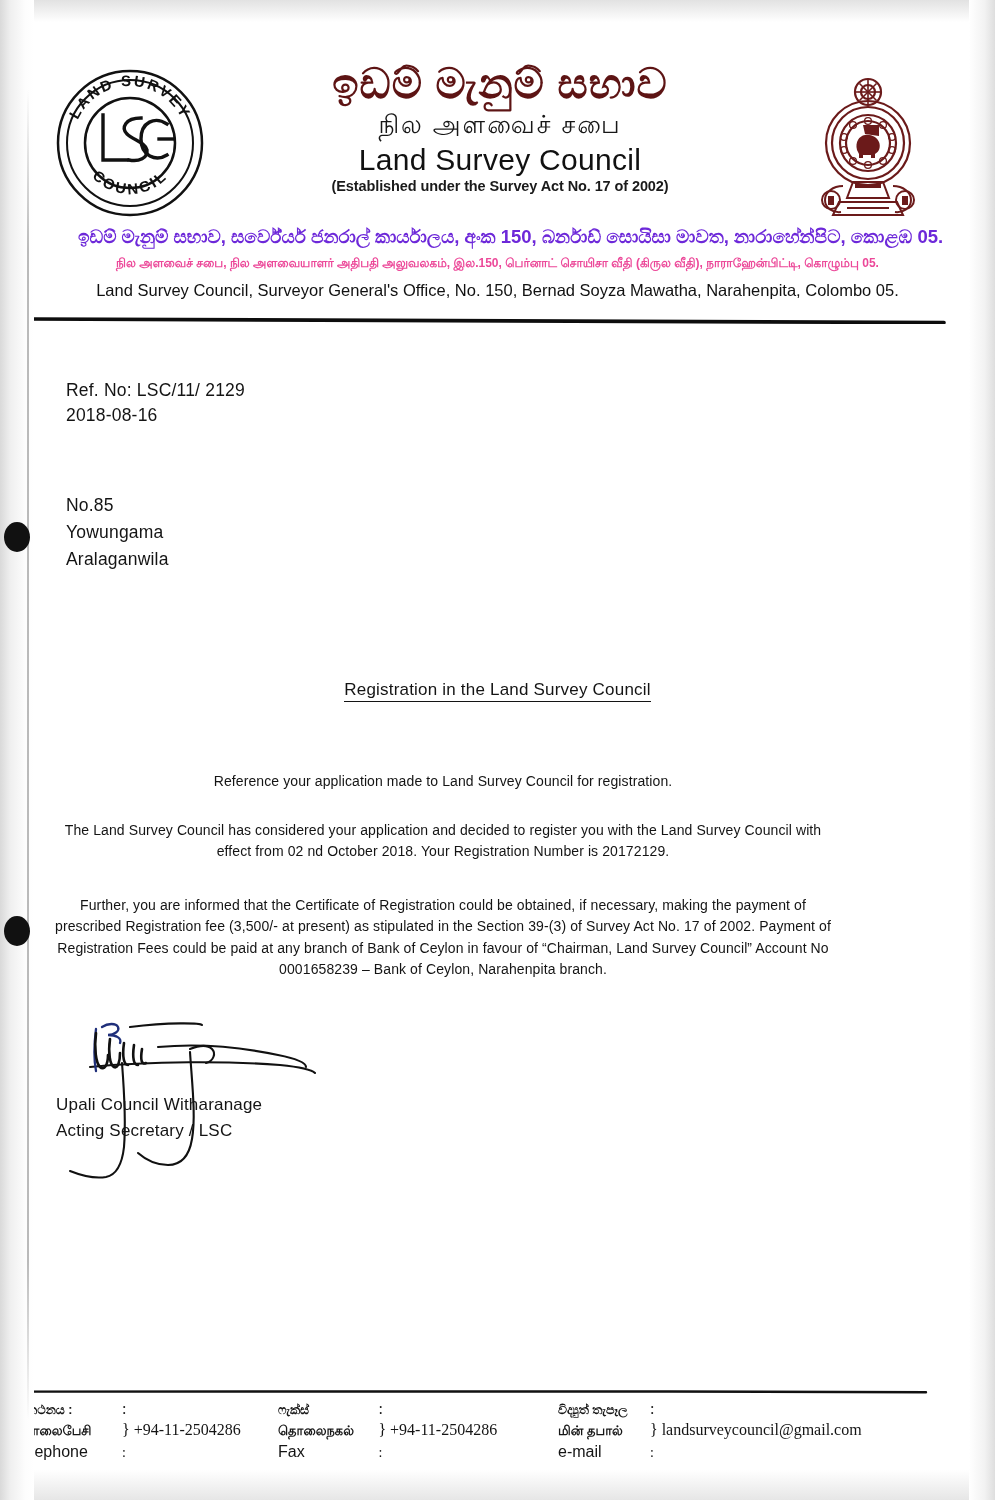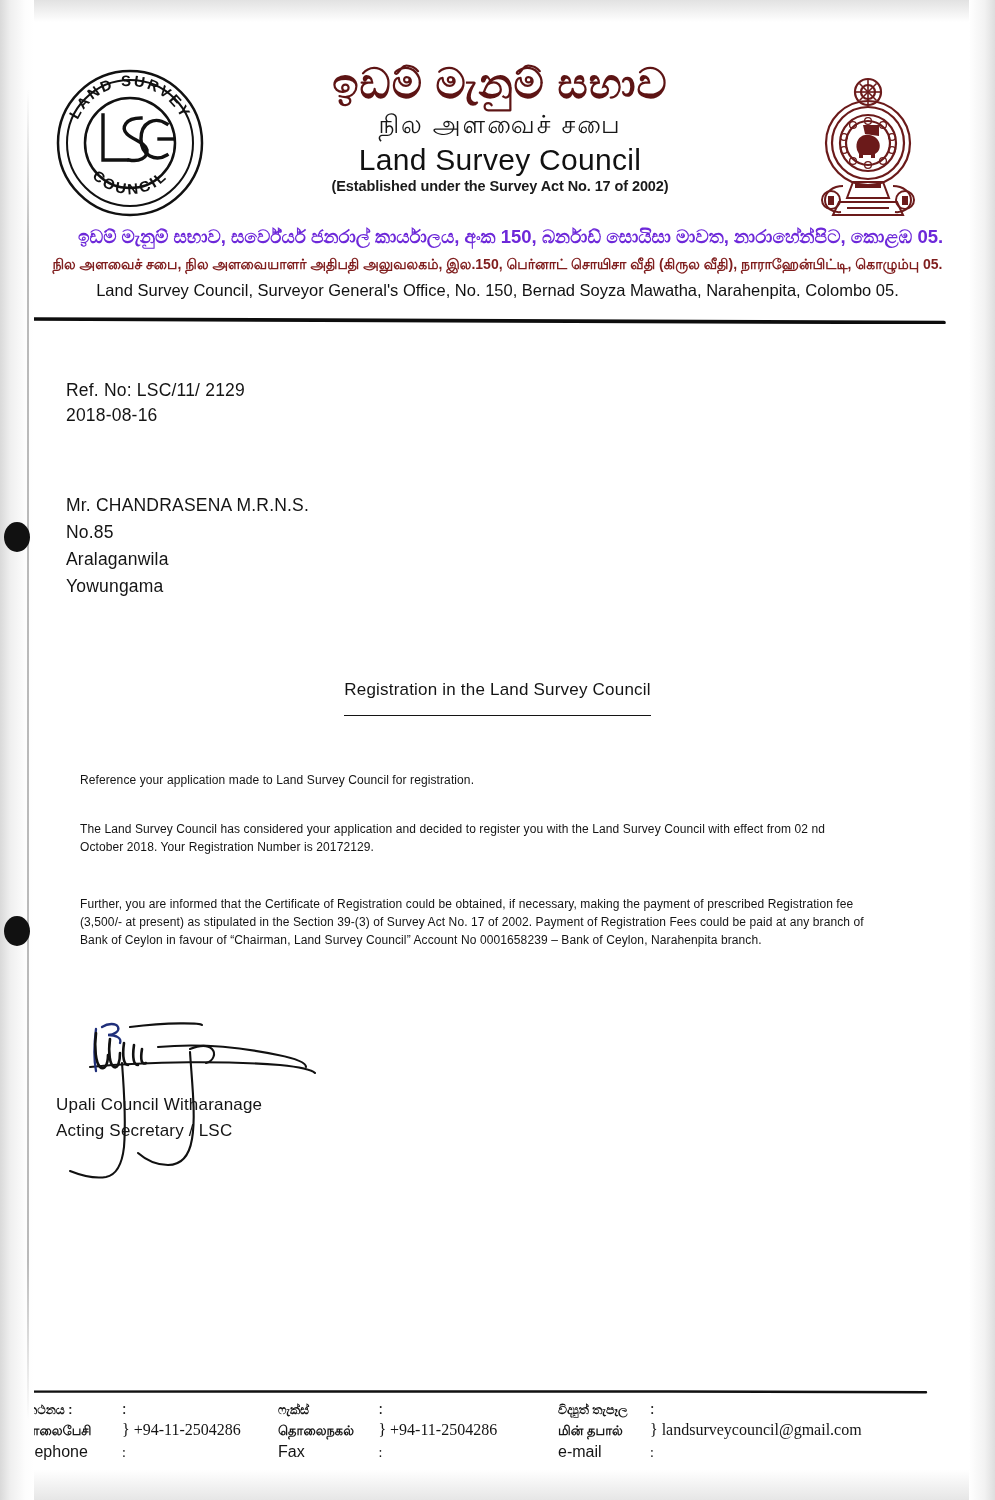--- a/index.html
+++ b/index.html
@@ -121,23 +121,23 @@
     font-size: 18.5px;
     font-weight: bold;
     color: #6d28d9;
     white-space: nowrap;
   }
   .addr-tamil {
     position: absolute;
     left: 0; top: 256px; width: 995px;
     text-align: center;
     font-family: "Liberation Sans", "DejaVu Sans", sans-serif;
-    font-size: 14px;
+    font-size: 12px;
     font-weight: bold;
-    color: #7f1d1d;
+    color: #ec4899;
     white-space: nowrap;
   }
   .addr-english {
     position: absolute;
     left: 0; top: 281px; width: 995px;
     text-align: center;
     font-size: 16.5px;
     font-weight: normal;
     color: #111111;
     white-space: nowrap;
@@ -172,31 +172,31 @@
   .subject {
     position: absolute;
     left: 0; top: 680px;
     width: 995px;
     text-align: center;
     font-size: 17px;
     letter-spacing: 0.2px;
   }
   .subject span {
     border-bottom: 1.6px solid #141414;
-    padding-bottom: 16px;
+    padding-bottom: 2px;
     text-align: center;
   }
   .para {
     position: absolute;
-    left: 80px;
+    left: 48px;
     width: 790px;
-    font-size: 12px;
+    font-size: 14px;
     line-height: 1.52;
     letter-spacing: 0.1px;
-    text-align: left;
+    text-align: center;
   }
   .para.p1 { top: 771px; }
   .para.p2 { top: 820px; }
   .para.p3 { top: 895px; }
 
   .sign-block {
     position: absolute;
     left: 56px; top: 1092px;
     font-size: 17px;
     line-height: 1.55;
@@ -360,24 +360,23 @@
   </div>
 
   <div class="body-wrap">
 
     <div class="ref-block">
       <div>Ref. No: LSC/11/ 2129</div>
       <div>2018-08-16</div>
     </div>
 
     <div class="addressee">
-      <div>Mr.  CHANDRASENA M.R.N.S.</div>
       <div>No.85</div>
+      <div>Yowungama</div>
       <div>Aralaganwila</div>
-      <div>Yowungama</div>
     </div>
 
     <div class="subject">
       <span>Registration in the Land Survey Council</span>
     </div>
 
     <div class="para p1">Reference your application made to Land Survey Council for registration.</div>
     <div class="para p2">The Land Survey Council has considered your application and decided to register you with the Land Survey Council with effect from 02 nd  October  2018. Your Registration Number is 20172129.</div>
     <div class="para p3">Further, you are informed that the Certificate of Registration could be obtained, if necessary, making the payment of prescribed Registration fee (3,500/- at present) as stipulated in the Section 39-(3) of Survey Act No. 17 of 2002. Payment of Registration Fees could be paid at any branch of Bank of Ceylon in favour of “Chairman, Land Survey Council” Account No 0001658239 – Bank of Ceylon, Narahenpita branch.</div>
 

